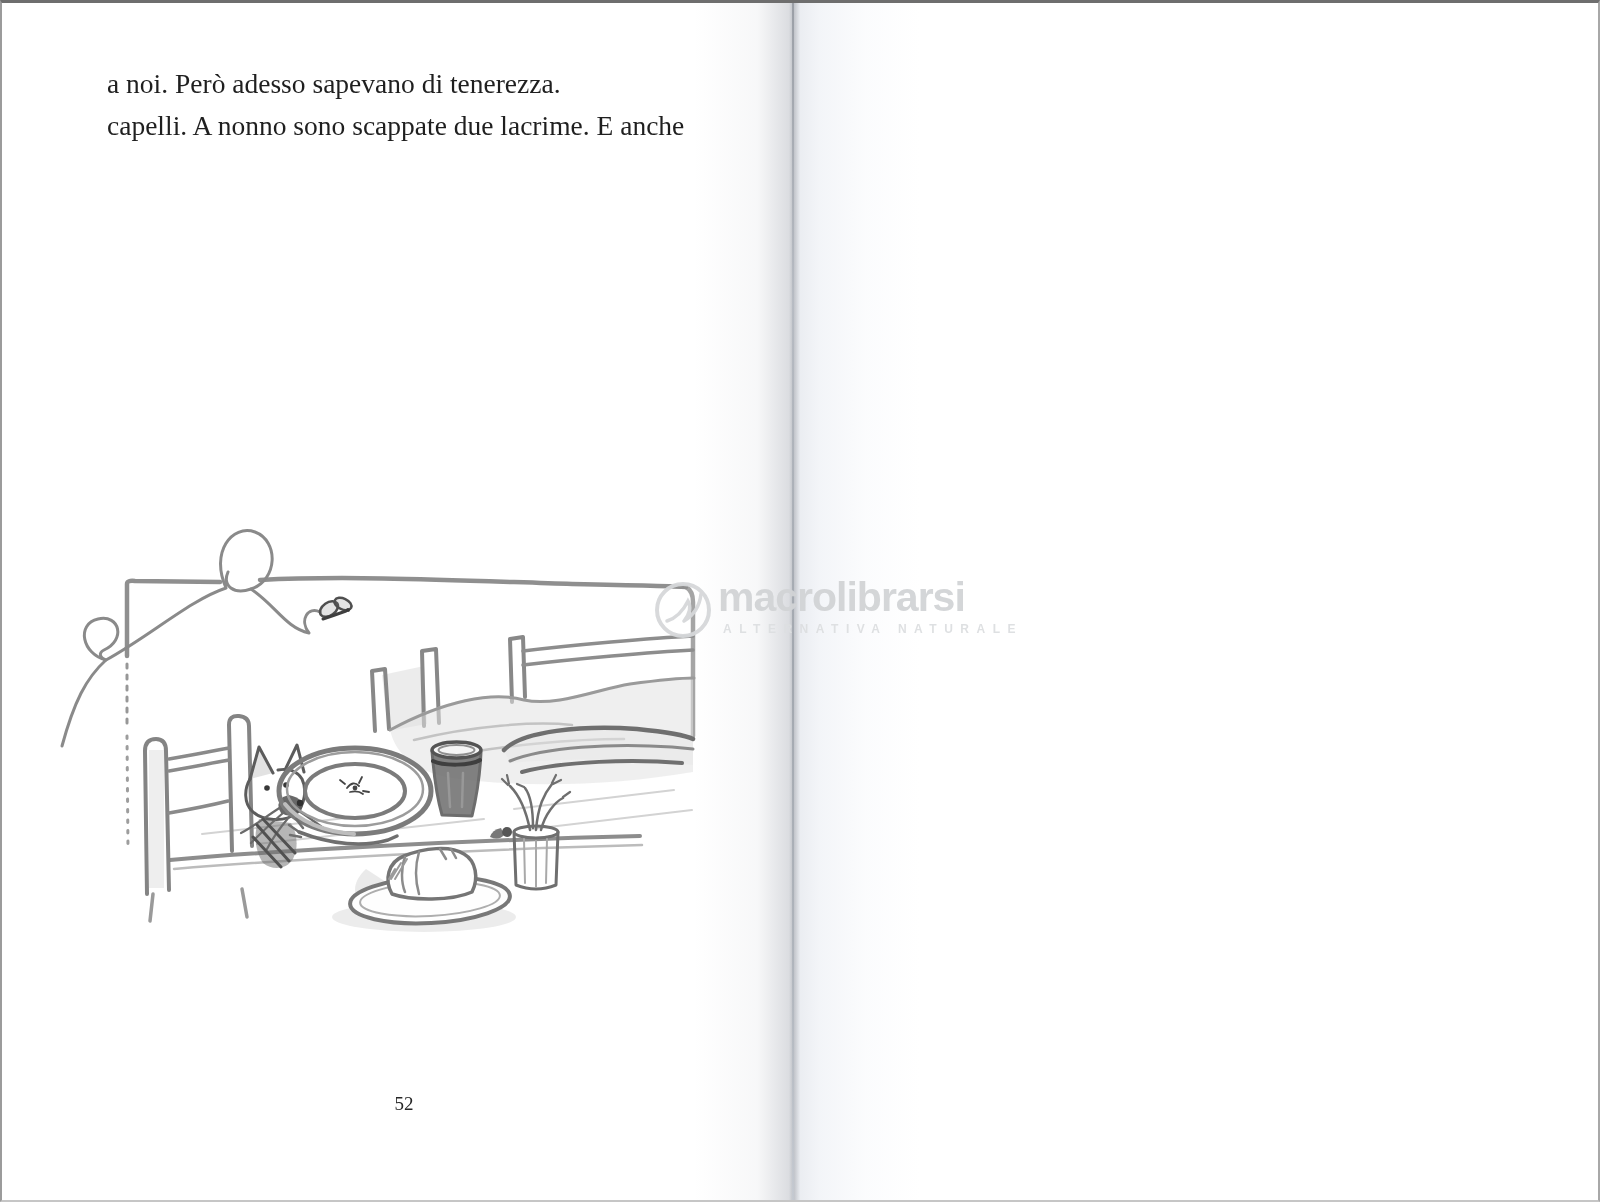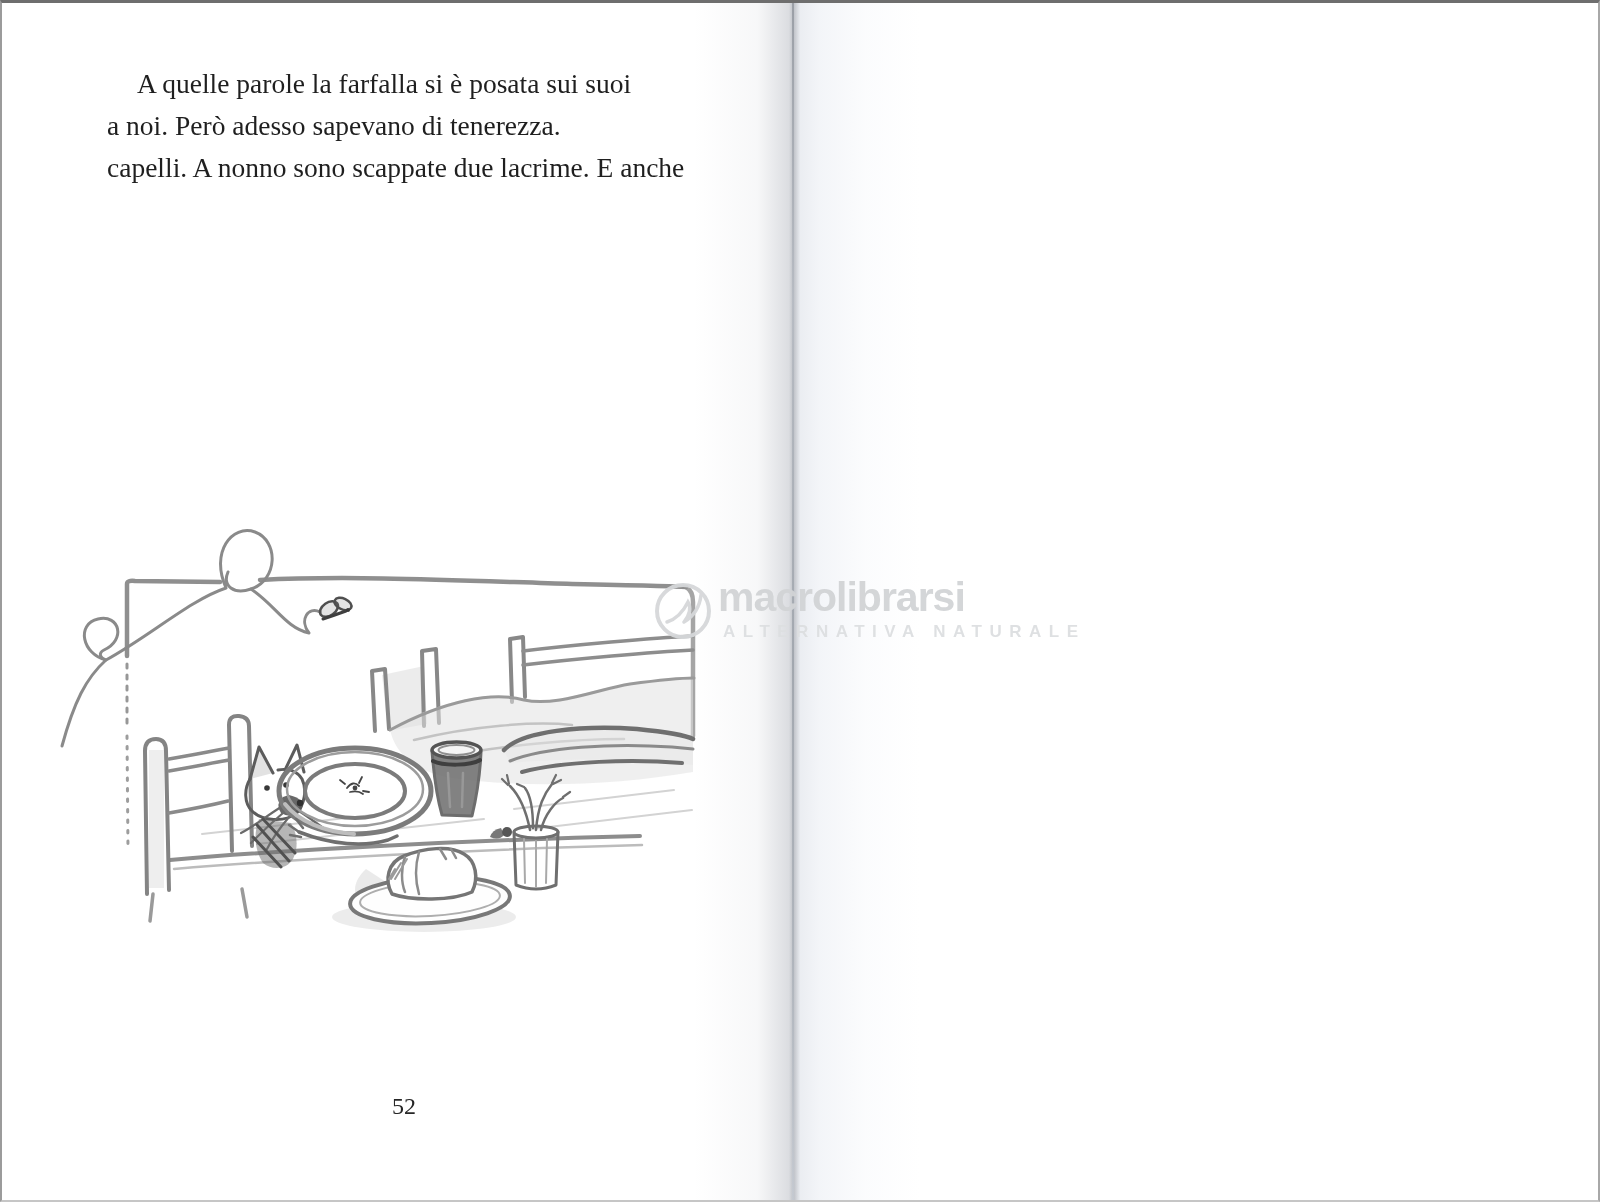--- a/index.html
+++ b/index.html
@@ -29,48 +29,47 @@
   .gutter-line{
     position:absolute;left:790px;top:0;width:2px;height:100%;pointer-events:none;
     background:linear-gradient(180deg,#8e939b,#b4b9c1 25%,#989ea6 55%,#aab0b8 80%,#c6cbd3);
     opacity:.75;
   }
   
   .body-text{position:absolute;font-size:27.5px;line-height:42px;white-space:nowrap;}
   .body-text .line{height:42px;}
   .body-text .line.indent{padding-left:30px;}
   .left-block{left:105px;top:60px;}
-  .pagenum{position:absolute;font-size:24px;color:#262626;width:60px;text-align:center;}
+  .pagenum{position:absolute;font-size:19px;color:#262626;width:60px;text-align:center;}
   .pagenum-left{left:372px;top:1090px;}
   .illustration{position:absolute;left:50px;top:485px;width:650px;height:480px;}
   
   .watermark{
-    position:absolute;left:650px;top:574px;display:flex;align-items:center;
+    position:absolute;left:650px;top:574px;display:flex;align-items:flex-start;
     pointer-events:none;opacity:.95;
   }
   .wm-logo{width:62px;height:62px;margin-top:2px;}
   .wm-textcol{margin-left:4px;}
   .wm-name{
     font-family:"Liberation Sans",sans-serif;font-size:41px;font-weight:bold;
     letter-spacing:-1px;line-height:1;color:#d2d4d6;
   }
   .wm-tagline{
-    font-family:"Liberation Sans",sans-serif;font-size:17px;font-weight:bold;
+    font-family:"Liberation Sans",sans-serif;font-size:12px;font-weight:bold;
     letter-spacing:7.5px;color:#dddfe1;margin-top:4px;padding-left:5px;
   }
 </style>
 </head>
 <body>
 
 <div class="scan">
 
   <div class="page left">
     <div class="body-text left-block">
 
-    <div class="line indent">A quelle parole la farfalla si è posata sui suoi</div>
         <div class="line">a noi. Però adesso sapevano di tenerezza.</div>
         <div class="line">capelli. A nonno sono scappate due lacrime. E anche</div>
       </div>
 
     <svg class="illustration" viewBox="0 0 650 480" aria-hidden="true">
       <g fill="none" stroke-linecap="round" stroke-linejoin="round">
 
         <path d="M75,168 L75,96 Q75,92 83,93 L168,94 M208,92 C300,87 420,93 520,96 C570,97 620,98 634,99" stroke="#8f8f8f" stroke-width="4.5"></path>
         <path d="M634,99 Q641,103 641,114 L641,248" stroke="#8f8f8f" stroke-width="4.5" opacity="0.8"></path>
         <path d="M75,176 L75,238" stroke="#979797" stroke-width="3" stroke-dasharray="4 7"></path>

